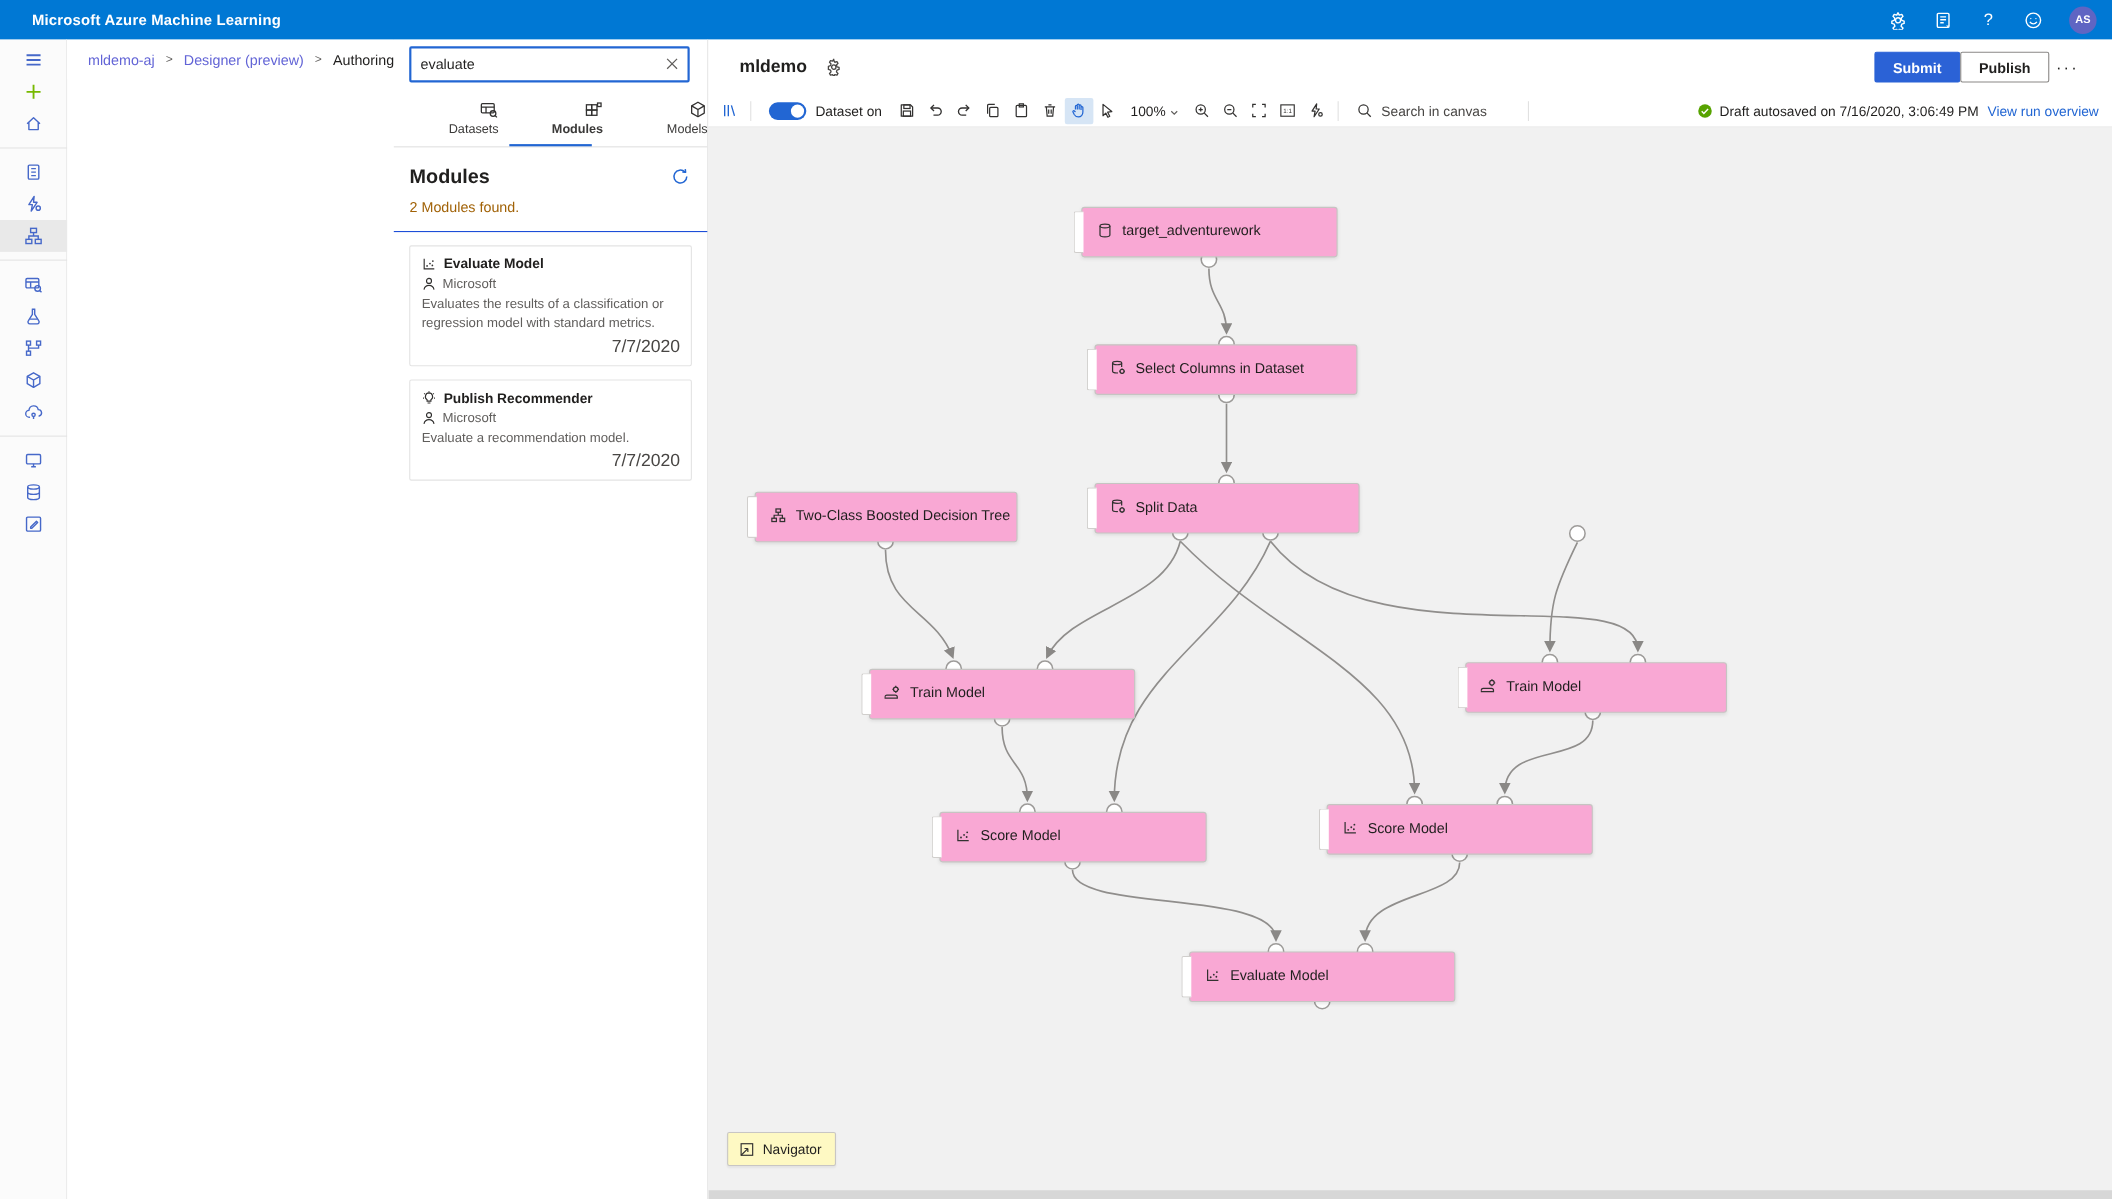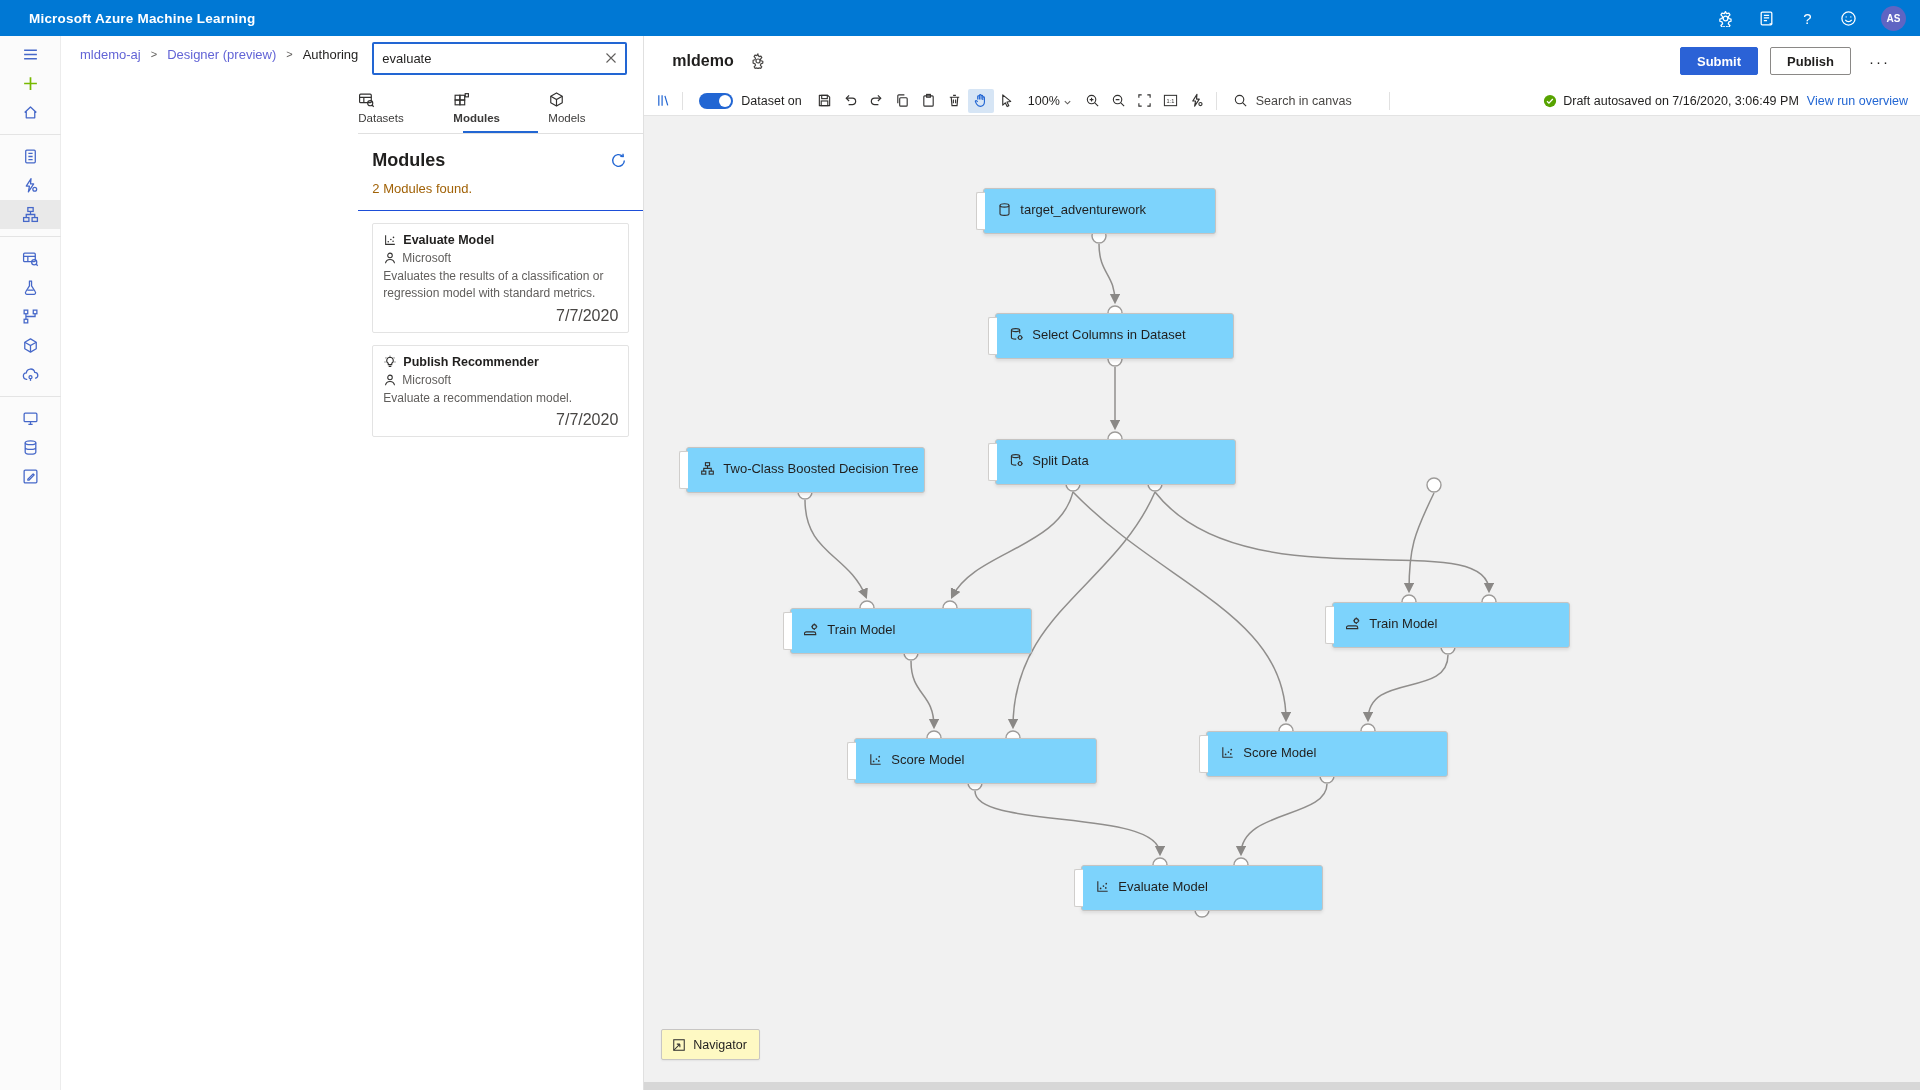--- a/index.html
+++ b/index.html
@@ -41,21 +41,21 @@
 
   
   .panel { width:286px; flex:none; background:#fff; border-right:1px solid #e0e0e0;
     display:flex; flex-direction:column; }
   .searchwrap { padding:6px 16px 8px 14px; }
   .searchbox { position:relative; }
   .searchbox input { width:100%; height:33px; border:2px solid #2266d3; border-radius:2px;
     font-size:13px; padding:0 30px 0 8px; font-family:"Liberation Sans",sans-serif; outline:none; color:#201f1e;}
   .clear-x { position:absolute; right:8px; top:8px; width:16px; height:16px; color:#605e5c; cursor:pointer; }
   .tabs { display:flex; border-bottom:1px solid #e0e0e0; }
-  .tab { flex:1; display:flex; flex-direction:column; align-items:flex-start; gap:4px;
+  .tab { flex:1; display:flex; flex-direction:column; align-items:flex-end; gap:4px;
     padding:8px 0 9px; cursor:pointer; position:relative; color:#3b3a39; }
   .tab .ti { width:17px; height:17px; color:#323130; }
   .tab-label { font-size:11.5px; }
   .tab.active .tab-label { font-weight:bold; }
   .tab.active::after { content:""; position:absolute; left:10px; right:10px; bottom:0;
     height:2px; background:#2266d3; }
   .panel-head { display:flex; align-items:center; justify-content:space-between;
     padding:16px 16px 0 14px; }
   .panel-title { font-size:18px; font-weight:bold; color:#201f1e; }
   .refresh { width:17px; height:17px; color:#2266d3; cursor:pointer; }
@@ -68,21 +68,21 @@
   .mcard-desc { font-size:12px; color:#605e5c; line-height:1.45; margin-top:3px; }
   .mcard-date { font-size:16px; color:#484644; text-align:right; margin-top:4px; }
 
   
   .main { flex:1; display:flex; flex-direction:column; min-width:0; }
   .pipehead { height:50px; background:#fff; display:flex; align-items:center;
     justify-content:space-between; padding:0 24px 0 28px; }
   .pipehead-left { display:flex; align-items:center; gap:16px; }
   .pipe-name { font-size:16px; font-weight:bold; }
   .gear-sm { width:16px; height:16px; color:#484644; cursor:pointer; }
-  .pipehead-right { display:flex; align-items:center; gap:12px; }
+  .pipehead-right { display:flex; align-items:center; }
   .btn { height:28px; font-size:13px; font-family:"Liberation Sans",sans-serif; border-radius:2px;
     padding:0 16px; cursor:pointer; font-weight:bold; }
   .btn-primary { background:#2b62d6; border:1px solid #2b62d6; color:#fff; }
   .btn-default { background:#fff; border:1px solid #8a8886; color:#201f1e; }
   .more-dots { font-size:15px; letter-spacing:2px; color:#201f1e; padding:0 6px; cursor:pointer; }
 
   
   .ctoolbar { height:30px; background:#fff; border-bottom:1px solid #e3e3e3;
     display:flex; align-items:center; font-size:12.5px; color:#201f1e; padding:0 12px 0 6px; }
   .tool { width:26px; height:24px; display:inline-flex; align-items:center; justify-content:center;
@@ -100,21 +100,21 @@
   .chev { width:9px; height:9px; color:#605e5c; }
   .canvas-search { display:flex; align-items:center; gap:7px; color:#484644; padding:0 10px; min-width:160px; cursor:text; }
   .ct-spacer { flex:1; }
   .save-status { display:flex; align-items:center; gap:6px; white-space:nowrap; }
   .check-ic { width:14px; height:14px; color:#57a300; }
   .runlink { color:#2266d3; cursor:pointer; margin-left:8px; white-space:nowrap; }
 
   
   .canvas { position:relative; flex:1; background:#f1f1f1; overflow:hidden; }
   .edges { position:absolute; left:0; top:0; }
-  .node { position:absolute; height:46px; background:#7dd3fc; border:1px solid #c6c4c2;
+  .node { position:absolute; height:46px; background:#f9a8d4; border:1px solid #c6c4c2;
     border-radius:3px; box-shadow:0 1.2px 3.6px rgba(0,0,0,.09); display:flex;
     align-items:flex-start; padding:13px 0 0 13px; gap:8px; cursor:pointer; }
   .node::before { content:""; position:absolute; left:-8px; top:3px; bottom:3px; width:8px;
     background:#fff; border:1px solid #d0cecc; border-right:none; border-radius:2px 0 0 2px; }
   .node-label { font-size:13px; color:#201f1e; white-space:nowrap; }
   .ni { width:15px; height:15px; color:#323130; flex:none; }
   .navigator { position:absolute; left:17px; bottom:30px; height:31px; background:#fef9c3;
     border:1px solid #c8c6c4; border-radius:2px; display:flex; align-items:center; gap:7px;
     padding:0 12px 0 10px; font-size:12.5px; cursor:pointer; box-shadow:0 1px 2px rgba(0,0,0,.06); }
   .nav-ic { width:14px; height:14px; color:#323130; }

